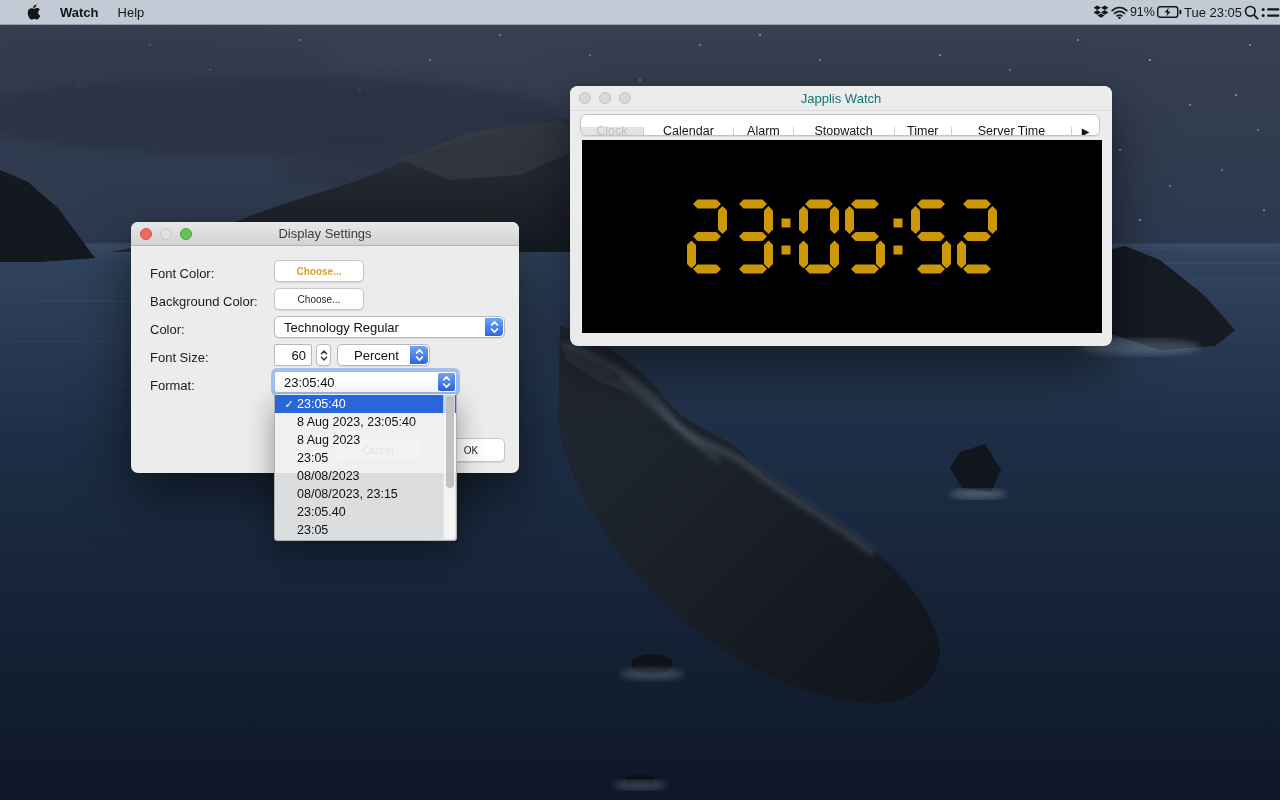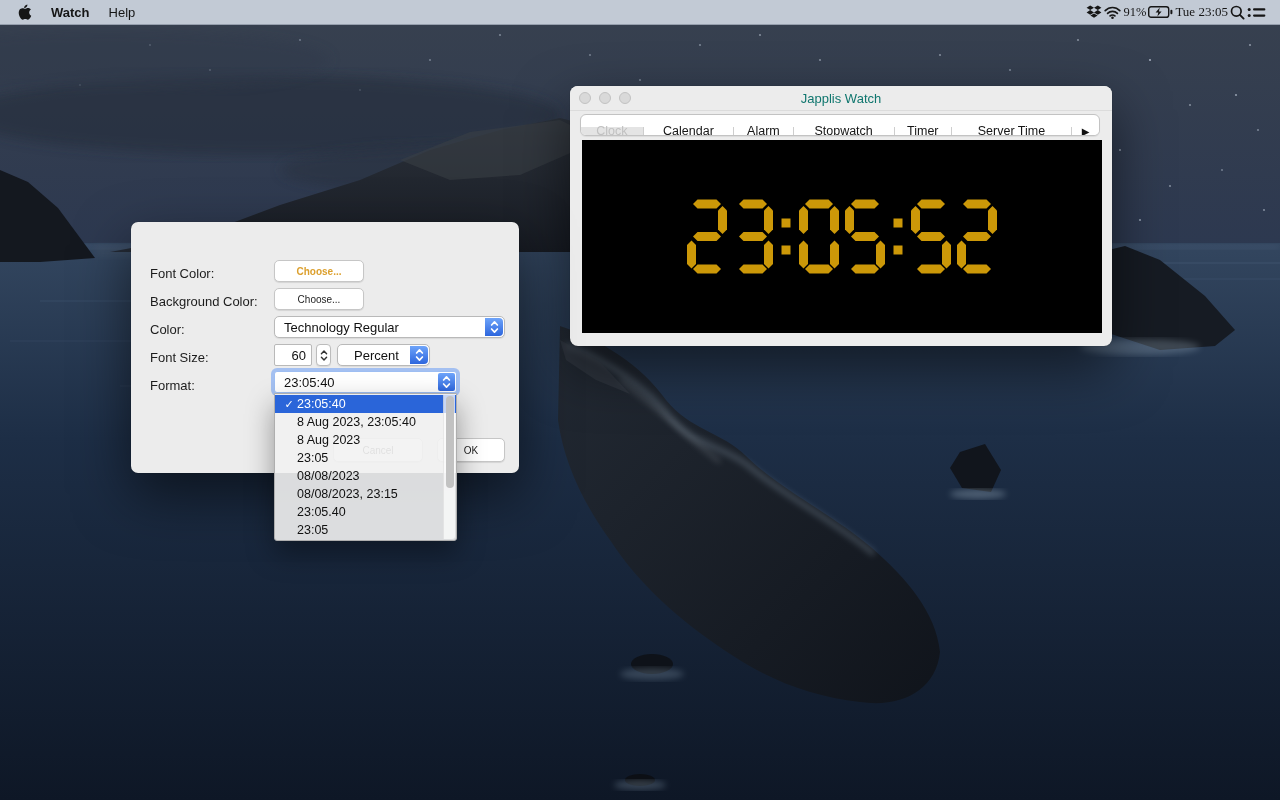--- a/index.html
+++ b/index.html
@@ -4,22 +4,22 @@
 <style>
   html,body{margin:0;padding:0;}
   body{width:1280px;height:800px;overflow:hidden;position:relative;
        font-family:"Liberation Sans","DejaVu Sans",sans-serif;background:#101827;}
   
   .wallpaper{position:absolute;inset:0;z-index:0;}
   
   .menubar{position:absolute;top:0;left:0;right:0;height:24px;z-index:50;
     background:rgba(199,206,218,0.97);border-bottom:1px solid rgba(70,80,100,0.35);
     display:flex;align-items:center;font-size:13px;color:#161616;}
-  .menubar .left{display:flex;align-items:center;gap:19px;padding-left:18px;}
-  .menubar .right{display:flex;align-items:center;gap:2px;margin-left:auto;padding-right:14px;font-family:Liberation Serif, serif;}
+  .menubar .left{display:flex;align-items:center;gap:19px;padding-left:27px;}
+  .menubar .right{display:flex;align-items:center;gap:2px;margin-left:auto;}
   .menu-app{font-weight:bold;}
   .mb-item{cursor:default;}
   .mb-time{font-size:13px;}
   .mb-pct{font-size:12.5px;}
   
   .window{position:absolute;background:#ececec;border-radius:8px;
     box-shadow:0 22px 55px rgba(0,0,0,.55),0 0 1px rgba(0,0,0,.45);}
   .titlebar{position:relative;height:23px;display:flex;align-items:center;justify-content:center;
     border-bottom:1px solid #d4d4d4;border-radius:8px 8px 0 0;font-size:13px;}
   .dots{position:absolute;left:9px;top:5.5px;display:flex;gap:8px;}
@@ -297,20 +297,28 @@
           <polygon points="6,4.5 10.5,0 29.5,0 34,4.5 29.5,9 10.5,9" fill="#cc9808"></polygon>
           <polygon points="35.5,6.5 40,11 40,30 35.5,34.5 31,30 31,11" fill="#cc9808"></polygon>
           <polygon points="6,37 10.5,32.5 29.5,32.5 34,37 29.5,41.5 10.5,41.5" fill="#cc9808"></polygon>
           <polygon points="4.5,41 9,45.5 9,64.5 4.5,69 0,64.5 0,45.5" fill="#cc9808"></polygon>
           <polygon points="6,69.5 10.5,65 29.5,65 34,69.5 29.5,74 10.5,74" fill="#cc9808"></polygon>
         </g>
       </svg></div>
 </div>
 
 <div class="window win-settings">
+  <div class="titlebar">
+    <div class="dots">
+      <span class="dot dot-red"></span>
+      <span class="dot dot-pale"></span>
+      <span class="dot dot-green"></span>
+    </div>
+    <span>Display Settings</span>
+  </div>
 
   <div class="form-label" style="top:41px;">Font Color:</div>
   <div class="btn btn-choose" style="top:38px;color:#dca02e;font-weight:bold;">Choose...</div>
 
   <div class="form-label" style="top:69px;">Background Color:</div>
   <div class="btn btn-choose" style="top:66px;">Choose...</div>
 
   <div class="form-label" style="top:97px;">Color:</div>
   <div class="popup" style="left:143px;top:94px;width:231px;">
     <span style="padding-left:9px;">Technology Regular</span>

